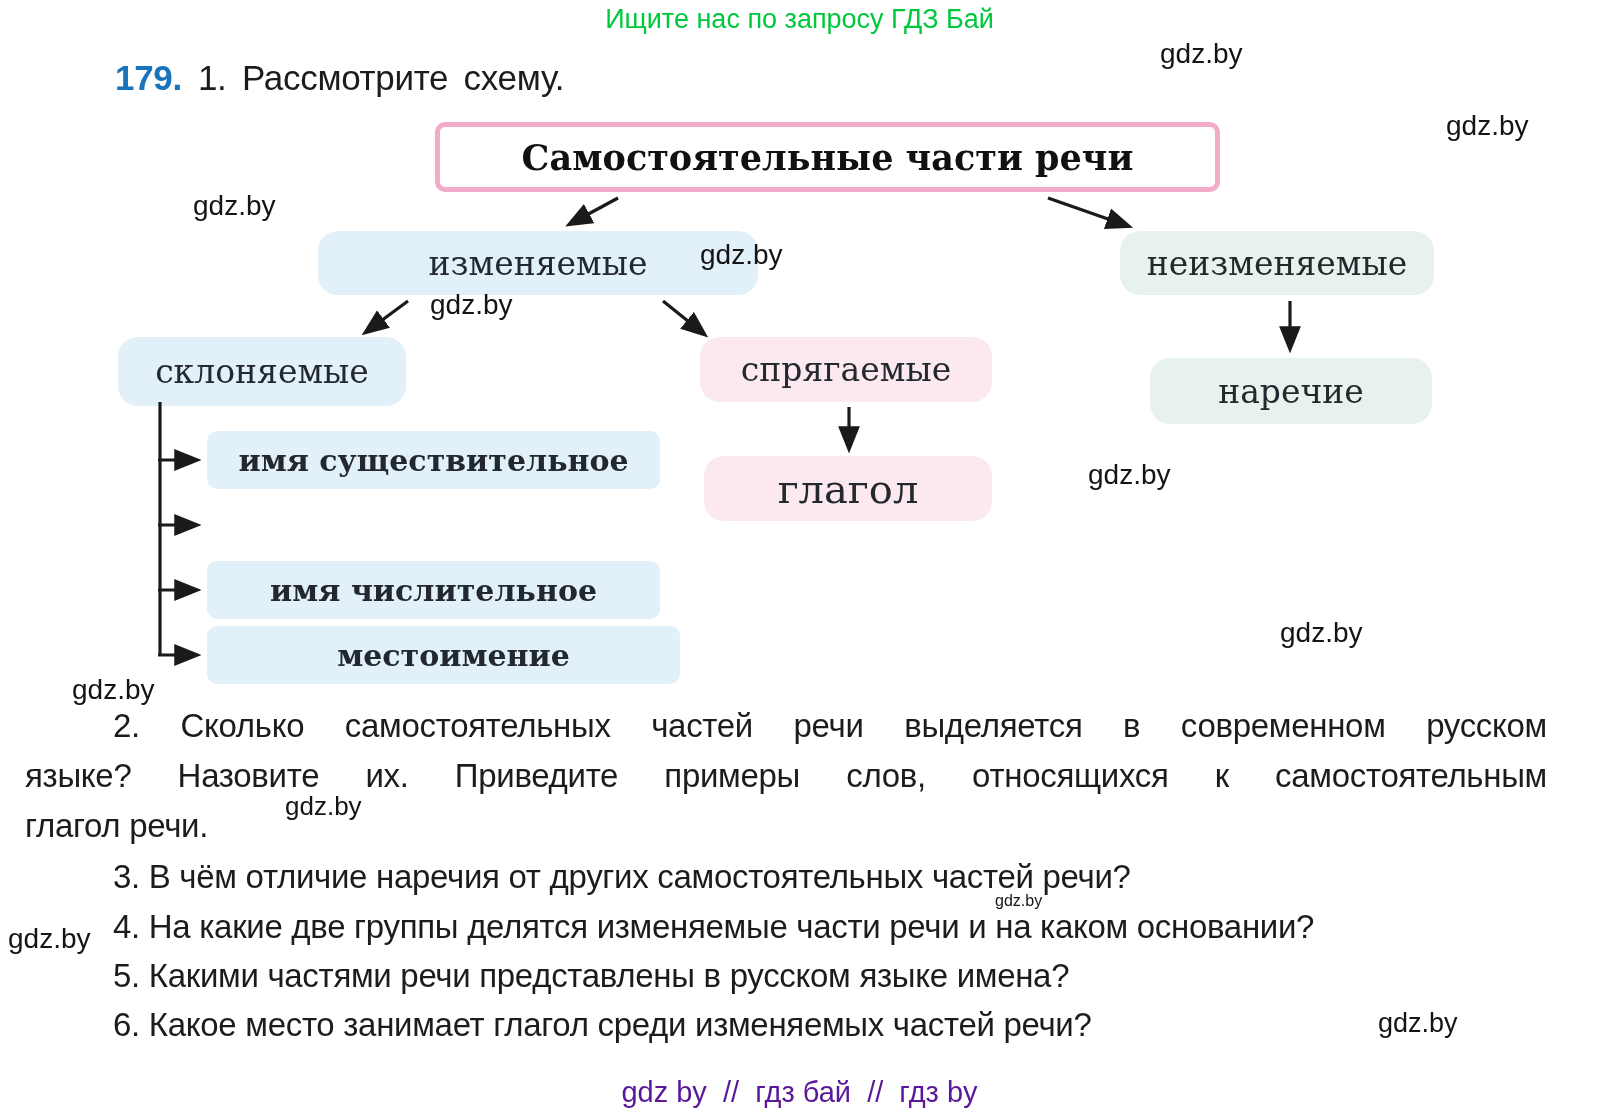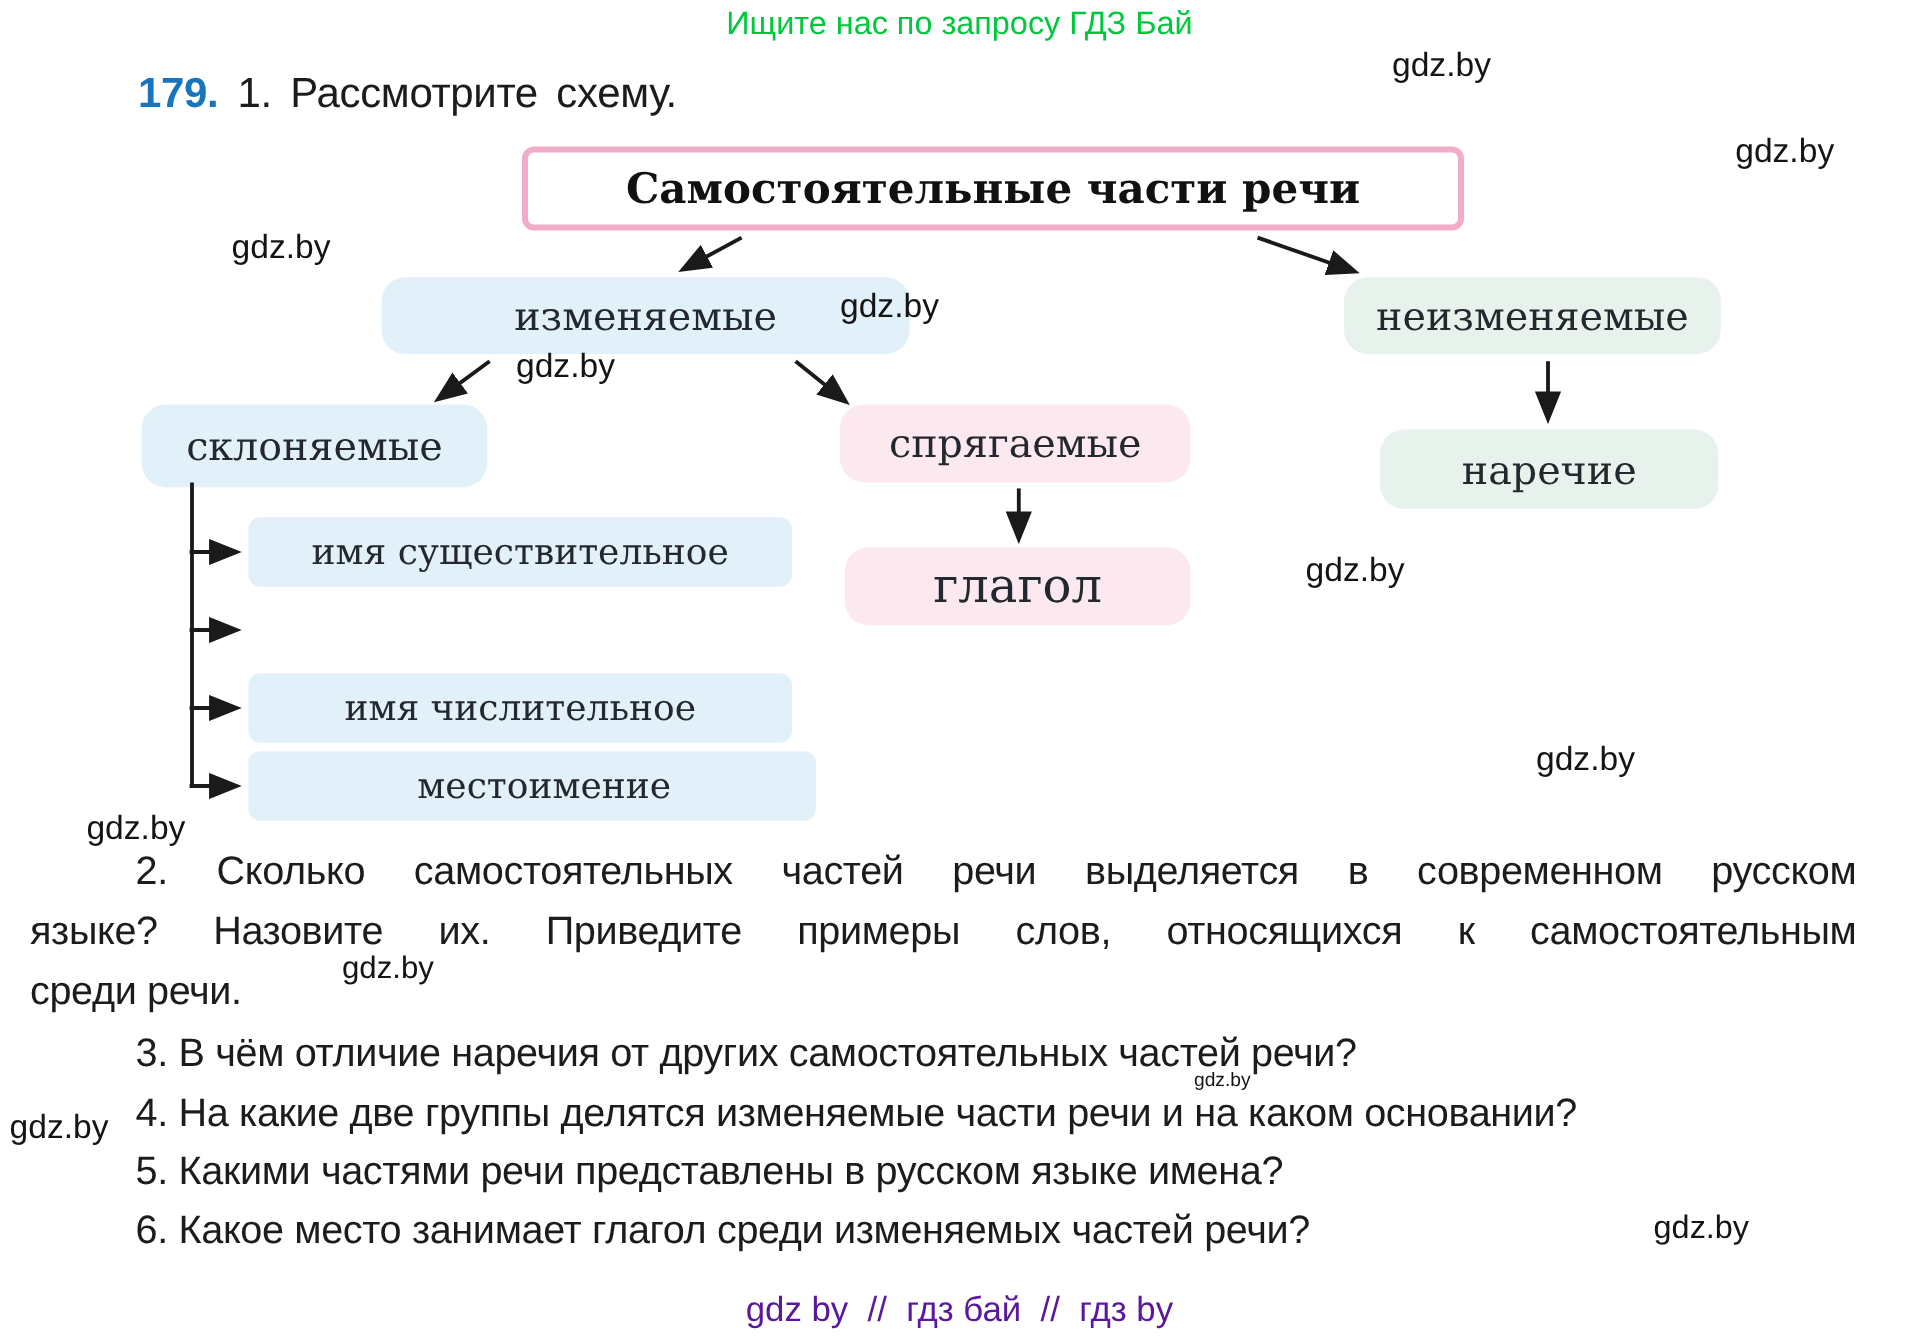--- a/index.html
+++ b/index.html
@@ -33,21 +33,21 @@
   }
   .blue{background:#e2f0fa;}
   .green{background:#e8f2ec;}
   .pink{background:#fce8ef;}
   .mutable-box{left:318px;top:231px;width:440px;height:64px;font-size:33px;}
   .immutable-box{left:1120px;top:231px;width:314px;height:64px;font-size:33px;}
   .declinable-box{left:118px;top:337px;width:288px;height:69px;font-size:33px;}
   .conjugable-box{left:700px;top:337px;width:292px;height:65px;font-size:33px;}
   .adverb-box{left:1150px;top:358px;width:282px;height:66px;font-size:33px;}
   .verb-box{left:704px;top:456px;width:288px;height:65px;font-size:40px;}
-  .item-box{left:207px;width:453px;height:58px;font-size:30px;border-radius:10px;}
+  .item-box{left:207px;width:453px;height:58px;font-size:30px;border-radius:10px;font-weight:bold;}
   .item-0{top:431px;}
   .item-1{top:496px;}
   .item-2{top:561px;}
   .item-3{top:626px;padding-left:20px;}
   #arrows{position:absolute;left:0;top:0;pointer-events:none;}
   
   .qblock{position:absolute;left:25px;width:1522px;font-size:33px;letter-spacing:-0.3px;line-height:50px;}
   .q2{top:701px;}
   .jline{text-align:justify;text-align-last:justify;-moz-text-align-last:justify;}
   .indent{text-indent:88px;}
@@ -114,21 +114,21 @@
       <line x1="158" y1="460" x2="196" y2="460" marker-end="url(#ah)"></line>
       <line x1="158" y1="525" x2="196" y2="525" marker-end="url(#ah)"></line>
       <line x1="158" y1="590" x2="196" y2="590" marker-end="url(#ah)"></line>
       <line x1="158" y1="655" x2="196" y2="655" marker-end="url(#ah)"></line>
     </g>
   </svg>
 
   <div class="qblock q2">
     <div class="jline indent">2. Сколько самостоятельных частей речи выделяется в современном русском</div>
     <div class="jline">языке? Назовите их. Приведите примеры слов, относящихся к самостоятельным</div>
-    <div>среди речи.</div>
+    <div>глагол речи.</div>
   </div>
   <div class="qblock q3 indent">3. В чём отличие наречия от других самостоятельных частей речи?</div>
   <div class="qblock q4 indent">4. На какие две группы делятся изменяемые части речи и на каком основании?</div>
   <div class="qblock q5 indent">5. Какими частями речи представлены в русском языке имена?</div>
   <div class="qblock q6 indent">6. Какое место занимает глагол среди изменяемых частей речи?</div>
 
   <span class="wm w1">gdz.by</span>
   <span class="wm w2">gdz.by</span>
   <span class="wm w3">gdz.by</span>
   <span class="wm w4">gdz.by</span>

